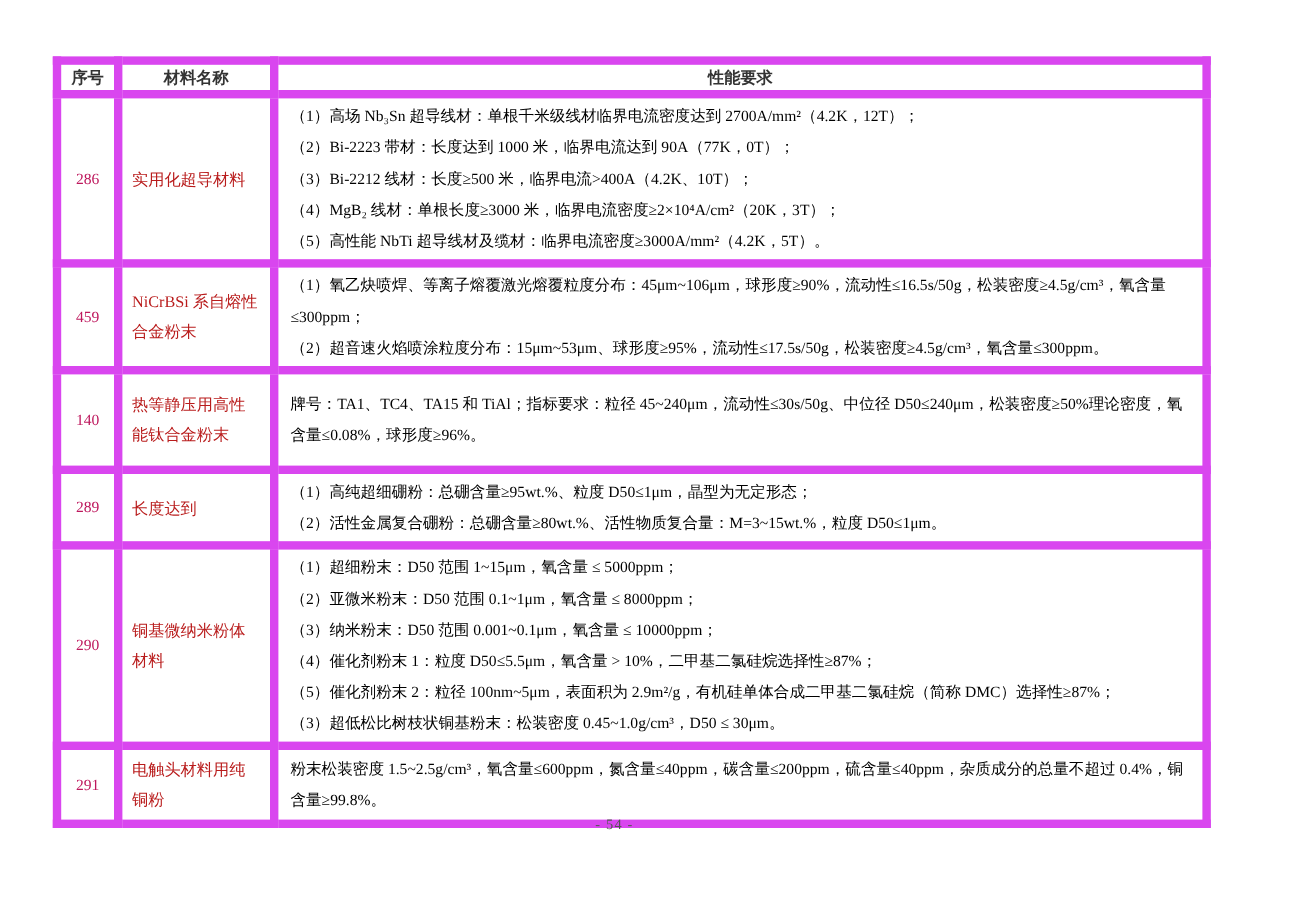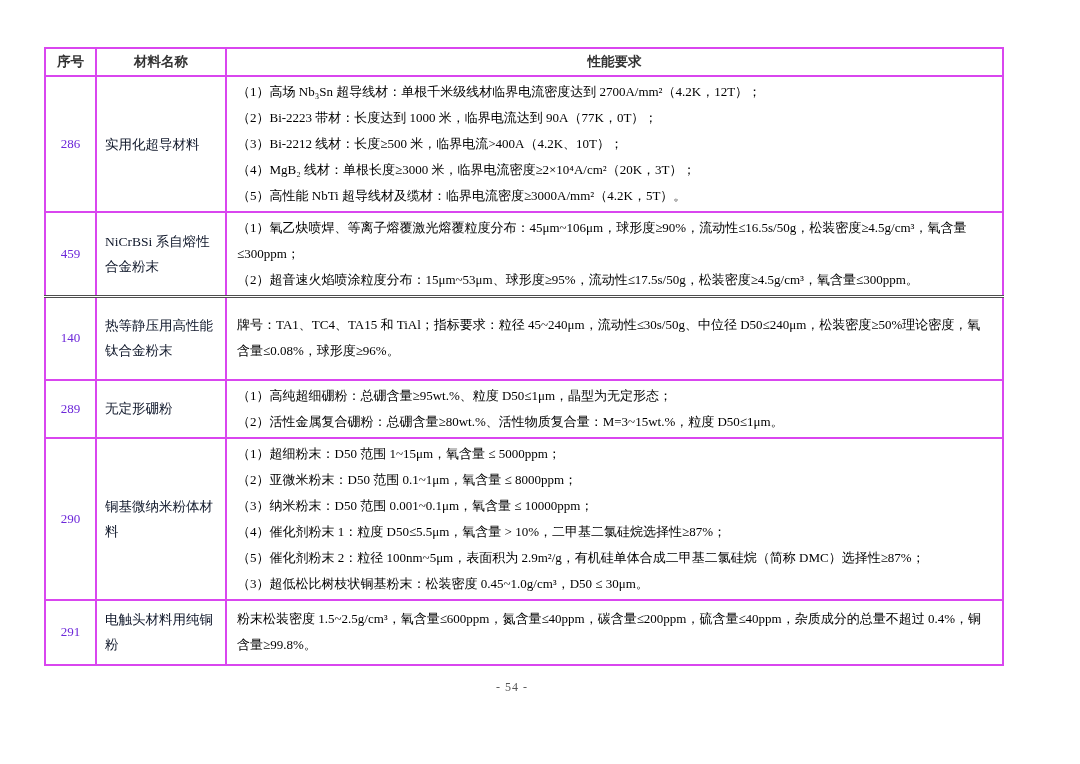--- a/index.html
+++ b/index.html
@@ -18,44 +18,44 @@
     background: #ffffff;
     overflow: hidden;
   }
   table.spec-table {
     border-collapse: collapse;
     table-layout: fixed;
     width: 958px;
     margin: 47px 0 0 44px;
   }
   .spec-table th, .spec-table td {
-    border: 2px solid #d946ef;
+    border: 7px solid #d946ef;
     vertical-align: middle;
     font-weight: normal;
   }
   .spec-table thead tr { height: 28px; }
   .spec-table th {
     font-weight: bold;
     font-size: 13.5px;
     text-align: center;
     color: #333;
   }
   col.c-sn   { width: 51px; }
   col.c-name { width: 130px; }
   col.c-req  { width: 777px; }
   td.col-sn {
     text-align: center;
     font-size: 13px;
-    color: #6d28d9;
+    color: #be185d;
   }
   td.col-name {
     padding: 2px 8px;
     font-size: 13.5px;
     line-height: 25px;
-    color: #0f172a;
+    color: #b91c1c;
   }
   td.col-req {
     padding: 2px 10px;
     font-size: 13px;
   }
   .req-line {
     line-height: 26px;
     color: #000000;
   }
   
@@ -120,21 +120,21 @@
   <tr>
     <td class="col-sn">140</td>
     <td class="col-name">热等静压用高性能钛合金粉末</td>
     <td class="col-req">
             <div class="req-line">牌号：TA1、TC4、TA15 和 TiAl；指标要求：粒径 45~240μm，流动性≤30s/50g、中位径 D50≤240μm，松装密度≥50%理论密度，氧含量≤0.08%，球形度≥96%。</div>
           </td>
   </tr>
 
   <tr>
     <td class="col-sn">289</td>
-    <td class="col-name">无定形硼粉</td>
+    <td class="col-name">长度达到</td>
     <td class="col-req">
             <div class="req-line">（1）高纯超细硼粉：总硼含量≥95wt.%、粒度 D50≤1μm，晶型为无定形态；</div>
             <div class="req-line">（2）活性金属复合硼粉：总硼含量≥80wt.%、活性物质复合量：M=3~15wt.%，粒度 D50≤1μm。</div>
           </td>
   </tr>
 
   <tr>
     <td class="col-sn">290</td>
     <td class="col-name">铜基微纳米粉体材料</td>
     <td class="col-req">

